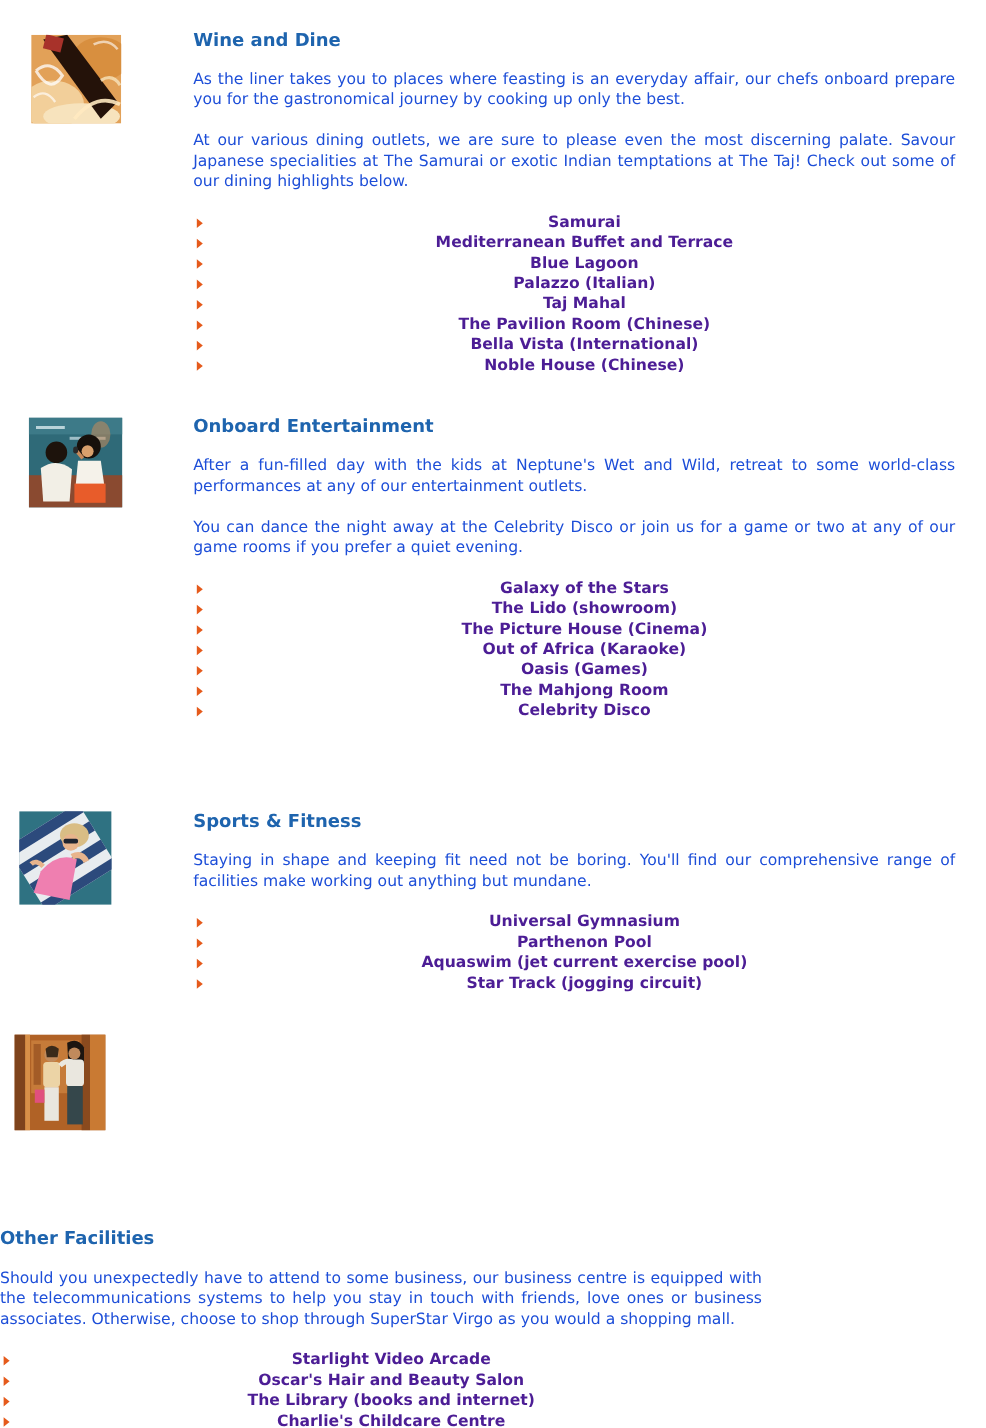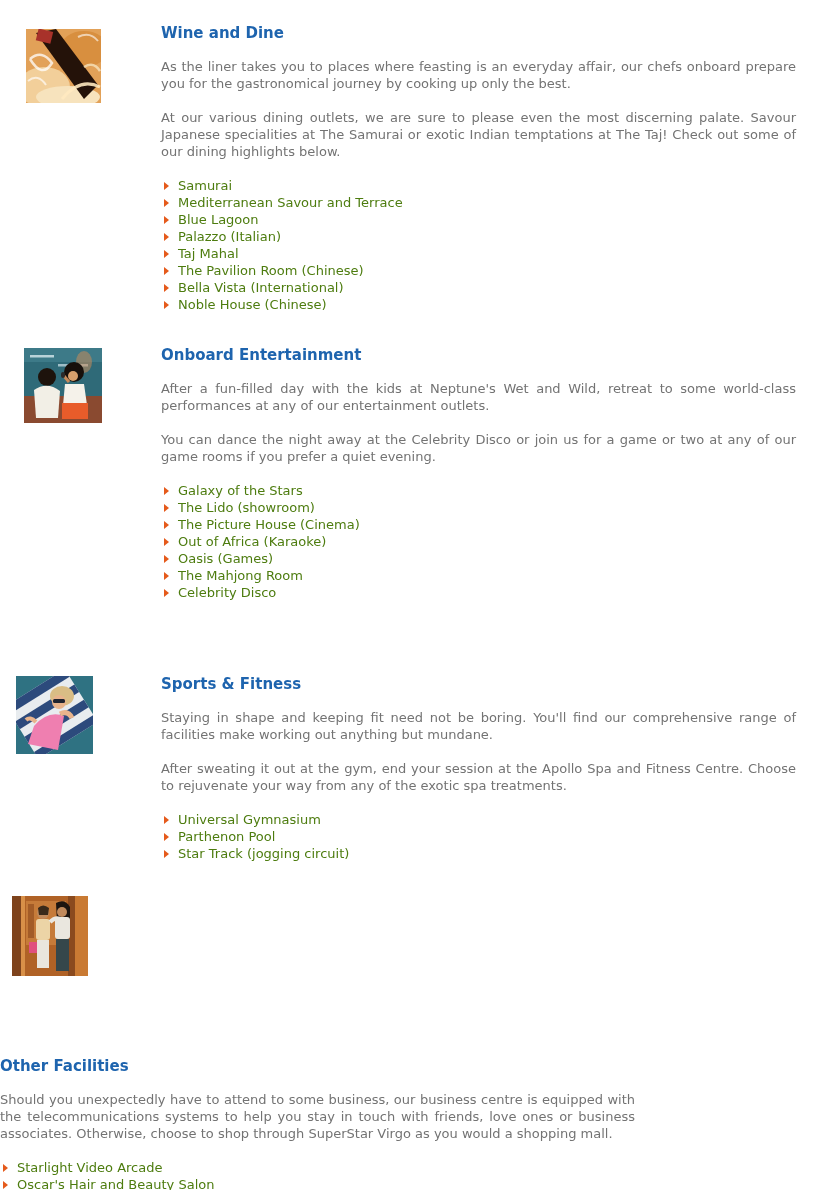--- a/index.html
+++ b/index.html
@@ -41,34 +41,35 @@
     font-size: 15px;
     line-height: 18px;
     font-weight: bold;
     color: #1e64ae;
   }
   p.body-text {
     margin: 0 0 17px 0;
     font-size: 13px;
     line-height: 17px;
     text-align: justify;
-    color: #737373;
+    color: #1d4ed8;
   }
   ul.feature-list {
     list-style: none;
     margin: 1px 0 0 0;
     padding: 0;
   }
   ul.feature-list li {
     position: relative;
     padding-left: 17px;
     font-size: 13px;
     line-height: 17px;
-    font-weight: normal;
-    color: #4d7c0f;
+    font-weight: bold;
+    color: #4c1d95;
+    text-align: center;
   }
   .arrow {
     position: absolute;
     left: 3px;
     top: 5px;
     width: 0;
     height: 0;
     border-left: 5px solid #e55a1b;
     border-top: 4px solid transparent;
     border-bottom: 4px solid transparent;
@@ -94,21 +95,21 @@
         <path d="M2 52 Q12 44 20 56" fill="none" stroke="#ffffff" stroke-width="2" opacity="0.65"></path>
         <path d="M58 38 Q68 32 74 42" fill="none" stroke="#f7e3bd" stroke-width="2.5" opacity="0.8"></path>
       </svg>
     </div>
     <div class="content-col">
       <h2 class="section-title">Wine and Dine</h2>
       <p class="body-text">As the liner takes you to places where feasting is an everyday affair, our chefs onboard prepare you for the gastronomical journey by cooking up only the best.</p>
       <p class="body-text">At our various dining outlets, we are sure to please even the most discerning palate. Savour Japanese specialities at The Samurai or exotic Indian temptations at The Taj! Check out some of our dining highlights below.</p>
       <ul class="feature-list">
         <li><span class="arrow"></span><span>Samurai</span></li>
-        <li><span class="arrow"></span><span>Mediterranean Savour and Terrace</span></li>
+        <li><span class="arrow"></span><span>Mediterranean Buffet and Terrace</span></li>
         <li><span class="arrow"></span><span>Blue Lagoon</span></li>
         <li><span class="arrow"></span><span>Palazzo (Italian)</span></li>
         <li><span class="arrow"></span><span>Taj Mahal</span></li>
         <li><span class="arrow"></span><span>The Pavilion Room (Chinese)</span></li>
         <li><span class="arrow"></span><span>Bella Vista (International)</span></li>
         <li><span class="arrow"></span><span>Noble House (Chinese)</span></li>
       </ul>
     </div>
   </div>
 
@@ -163,24 +164,24 @@
         <circle cx="43" cy="26" r="7" fill="#e8b48c"></circle>
         <rect x="37" y="23" width="12" height="4" rx="1.5" fill="#1f2430"></rect>
         <path d="M18 50 Q32 34 48 40 L42 74 L12 68 Z" fill="#ef7fb0"></path>
         <path d="M44 38 Q52 34 56 42" fill="none" stroke="#e8b48c" stroke-width="5"></path>
         <path d="M20 46 Q14 40 10 44" fill="none" stroke="#e8b48c" stroke-width="4"></path>
       </svg>
     </div>
     <div class="content-col">
       <h2 class="section-title">Sports &amp; Fitness</h2>
       <p class="body-text">Staying in shape and keeping fit need not be boring. You'll find our comprehensive range of facilities make working out anything but mundane.</p>
-      <p class="body-text">After sweating it out at the gym, end your session at the Apollo Spa and Fitness Centre. Choose to rejuvenate your way from any of the exotic spa treatments.</p>
       <ul class="feature-list">
         <li><span class="arrow"></span><span>Universal Gymnasium</span></li>
         <li><span class="arrow"></span><span>Parthenon Pool</span></li>
+        <li><span class="arrow"></span><span>Aquaswim (jet current exercise pool)</span></li>
         <li><span class="arrow"></span><span>Star Track (jogging circuit)</span></li>
       </ul>
     </div>
   </div>
 
   <div class="section s4">
     <div class="thumb-col">
       <svg class="thumb" width="76" height="80" viewBox="0 0 76 80">
         <rect width="76" height="80" fill="#b06226"></rect>
         <rect x="0" y="0" width="9" height="80" fill="#7e431c"></rect>

